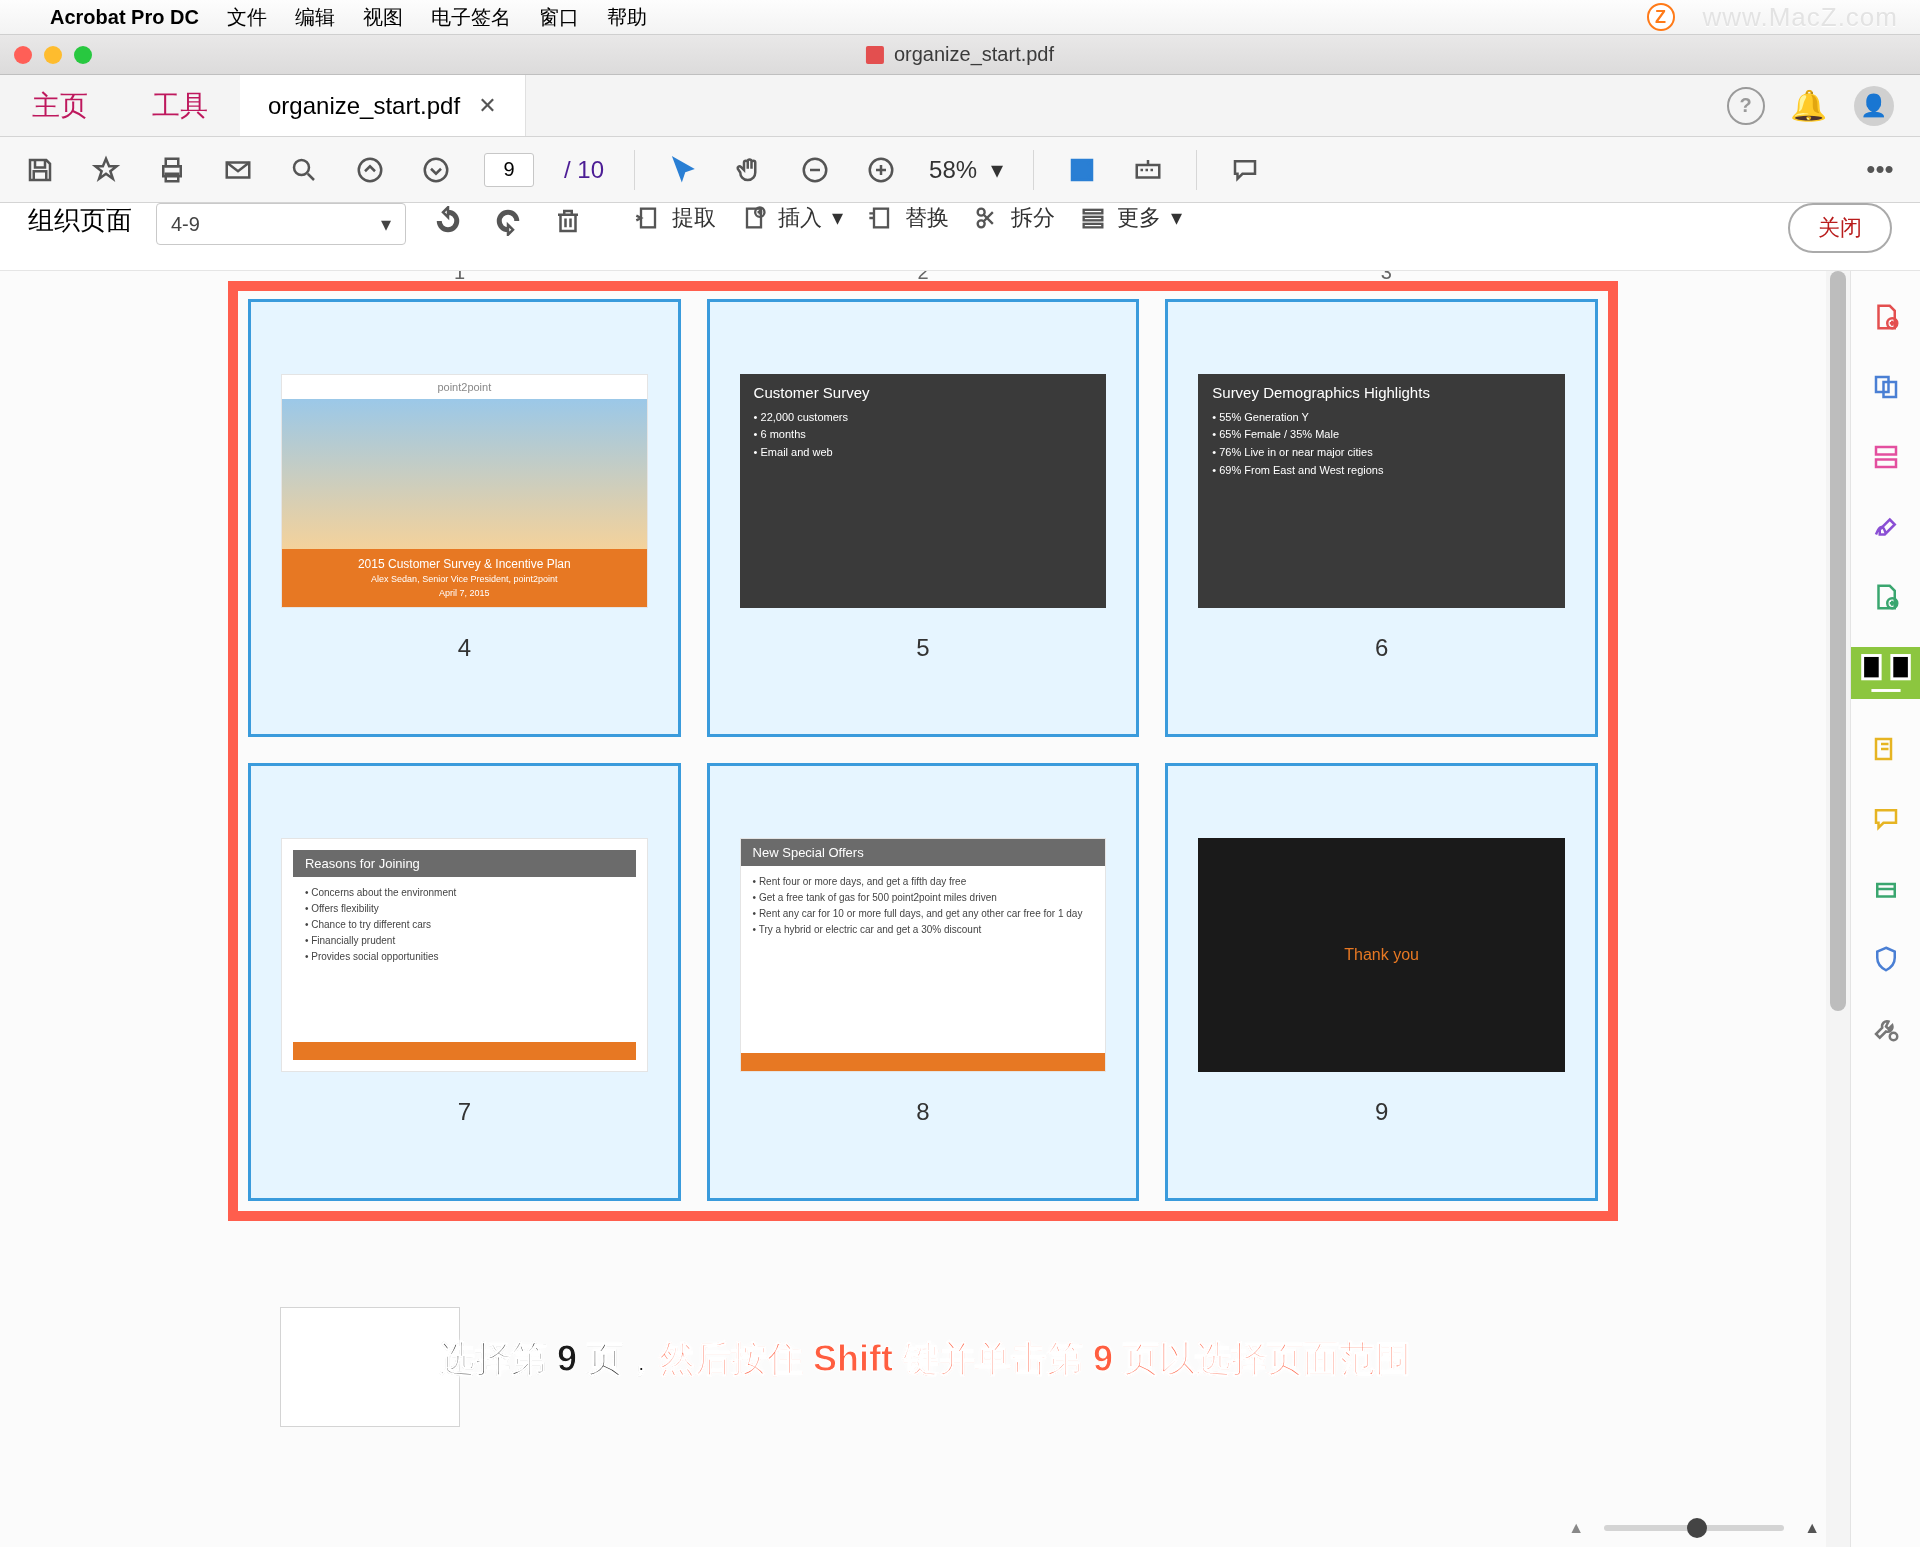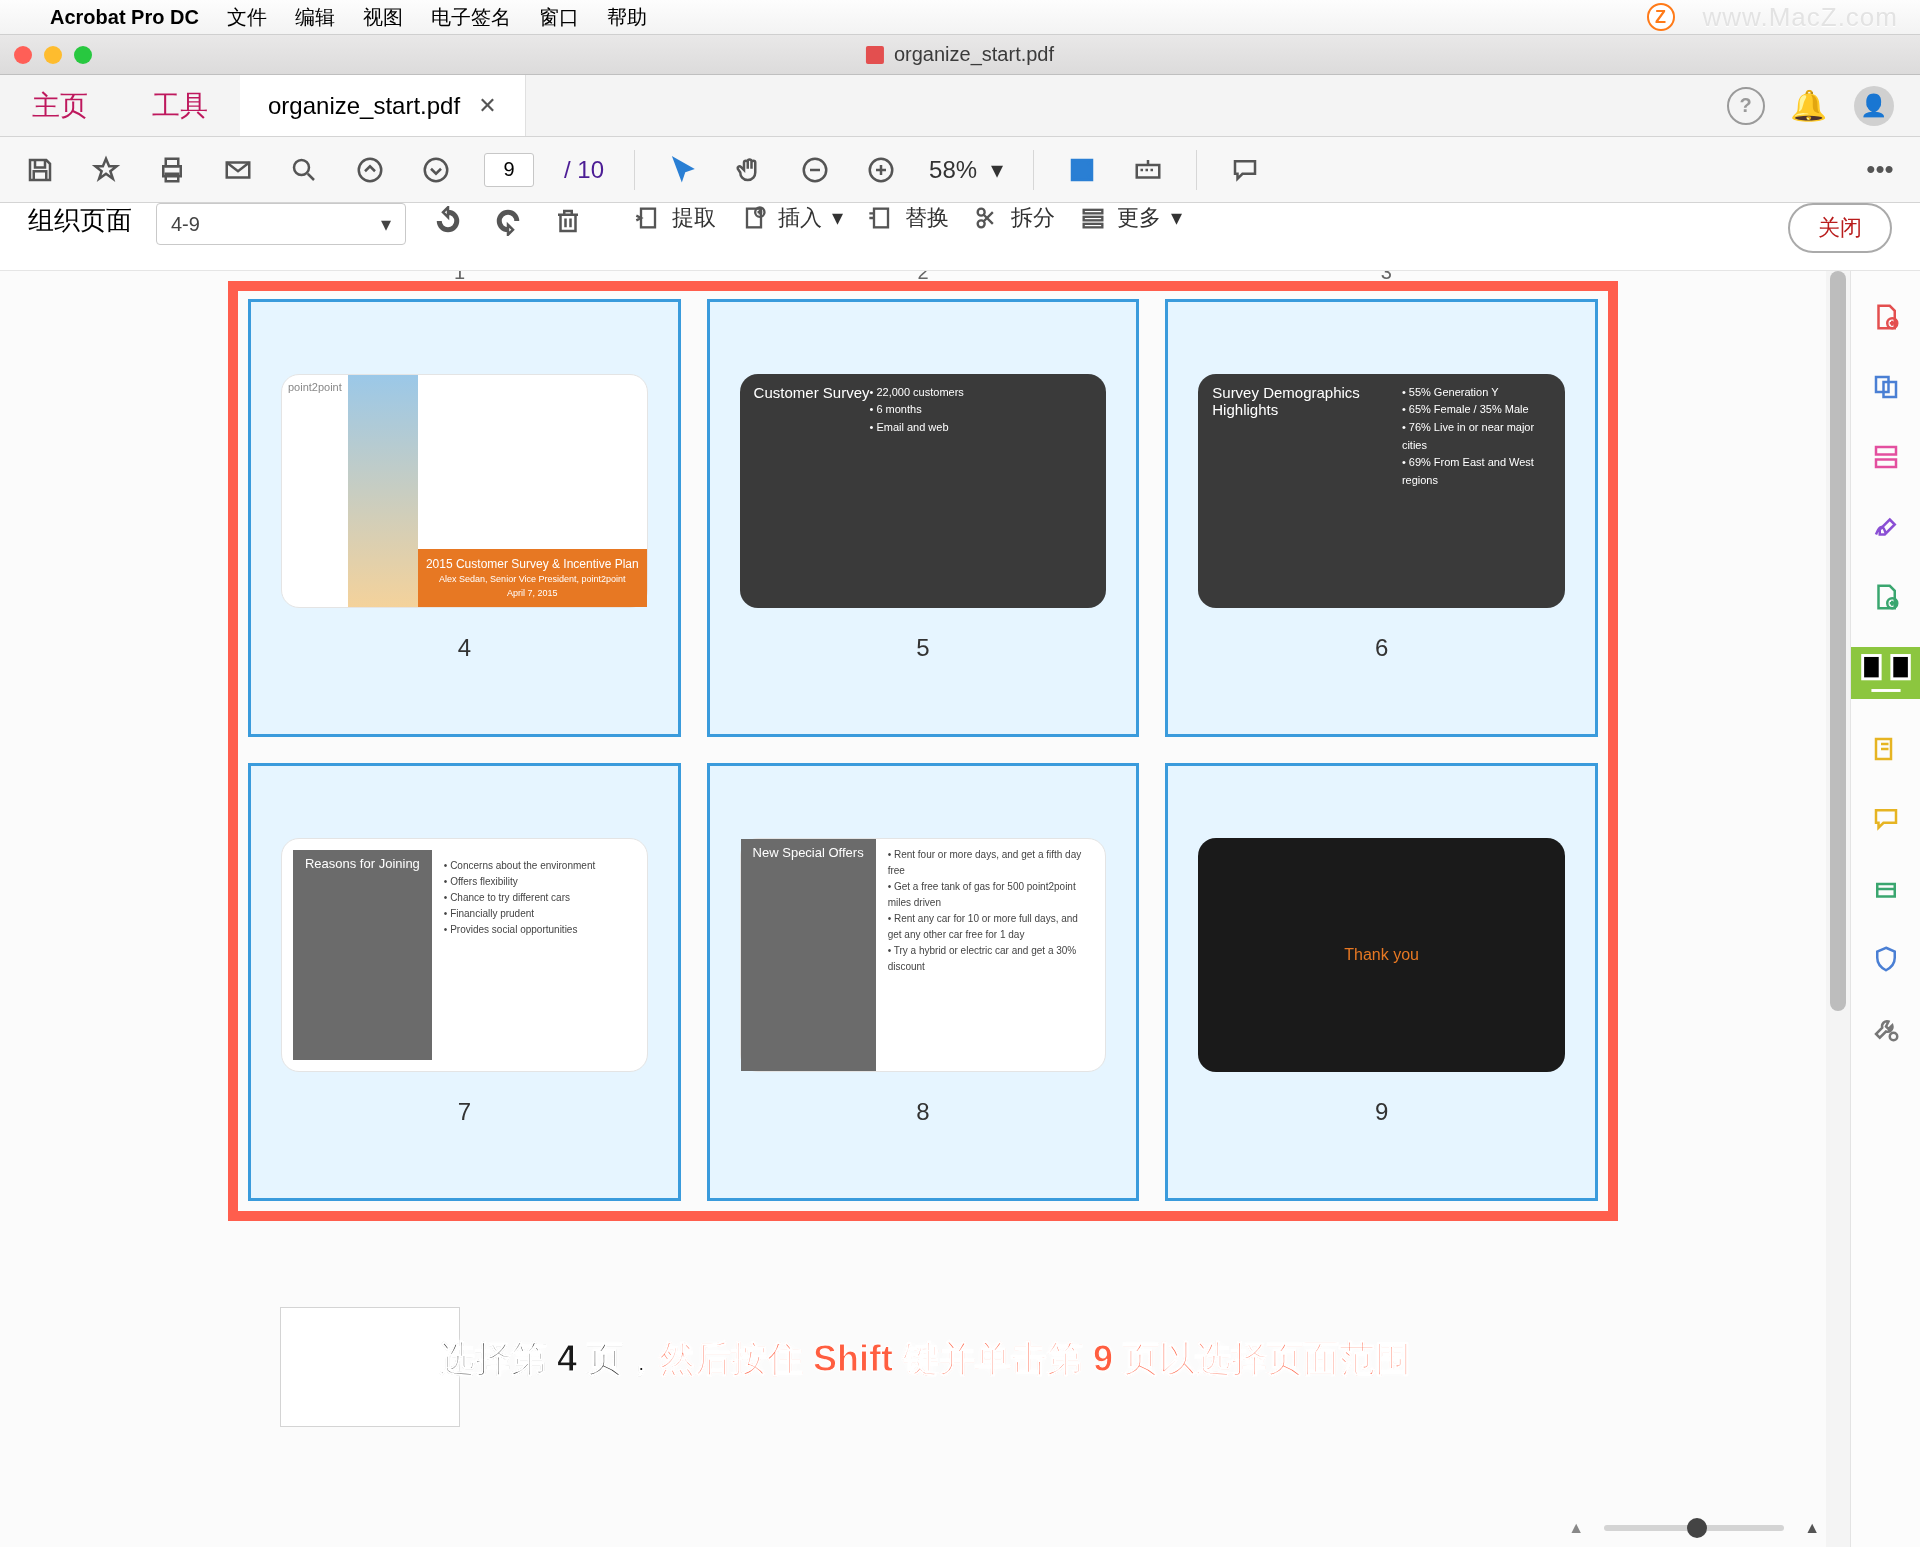--- a/index.html
+++ b/index.html
@@ -51,21 +51,21 @@
 .org-btn svg { width:28px;height:28px;stroke:#555;fill:none;stroke-width:2;}
 .close-btn { margin-left:auto; padding:8px 28px; border:2px solid #aaa; border-radius:26px; font-size:22px; color:#b91c1c; background:#fff;}
 
 
 .main { display:flex; height:calc(1547px - 35px - 40px - 62px - 66px - 68px); }
 .thumbs-wrap { flex:1; background:#fbfbfb; position:relative; overflow:hidden; }
 .red-frame { position:absolute; left:228px; top:10px; right:232px; height:940px; border:10px solid #ff5e4d; }
 .top-nums { position:absolute; left:228px; top:-10px; right:232px; display:flex; justify-content:space-around; font-size:20px; color:#666;}
 .thumbs { position:absolute; left:248px; top:28px; right:252px; display:grid; grid-template-columns:repeat(3,1fr); gap:26px; }
 .thumb { border:3px solid #3a9bdc; background:#e6f5ff; height:438px; display:flex; flex-direction:column; align-items:center; justify-content:center; padding:14px;}
-.slide { width:92%; height:58%; background:#3a3a3a; display:flex; flex-direction:row; color:#fff; font-size:12px; padding:10px 14px; position:relative;border-radius:18px;}
+.slide { width:92%; height:58%; background:#3a3a3a; display:flex; flex-direction:column; color:#fff; font-size:12px; padding:10px 14px; position:relative;}
 .slide.white { background:#fff; color:#333; border:1px solid #e4e4e4; padding:0;}
 .slide-title { font-size:15px; margin-bottom:8px; }
 .slide-bullets { font-size:11px; line-height:1.6; }
 .slide-orange-banner { background:#e77823; color:#fff; text-align:center; padding:8px; font-size:12px; margin-top:auto;}
 .thumb-num { margin-top:26px; font-size:24px; color:#333; }
 .extra-thumb { position:absolute; left:280px; top:1036px; width:180px; height:120px; background:#fff; border:1px solid #d4d4d4; }
 
 .caption { position:absolute; left:50%; transform:translateX(-50%); top:1064px; font-size:36px; font-weight:700; color:#ff5e40; -webkit-text-stroke:1px #fff; text-shadow:0 0 3px #fff,0 0 6px #fff; white-space:nowrap;}
 .caption-black { color:#1a1a1a; -webkit-text-stroke:1px #fff;}
 
@@ -334,21 +334,21 @@
         </div>
         <div class="thumb">
           <div class="slide" style="background:#1a1a1a;align-items:center;justify-content:center">
       <div style="color:#e77823;font-size:16px">Thank you</div>
     </div>
           <div class="thumb-num">9</div>
         </div>
       </div>
     <div class="extra-thumb"></div>
     <div class="caption">
-      <span class="caption-black">选择第 4 页，</span><span>然后按住 Shift 键并单击第 9 页以选择页面范围</span>
+      <span class="caption-black">选择第 9 页，</span><span>然后按住 Shift 键并单击第 9 页以选择页面范围</span>
     </div>
     <div class="vscroll">
         <div class="vthumb"></div>
       </div>
     <div class="zoom-footer">
       <span style="color:#888">▲</span>
       <div class="zoom-line">
           <div class="zoom-knob"></div>
         </div>
       <span style="color:#555">▲</span>

